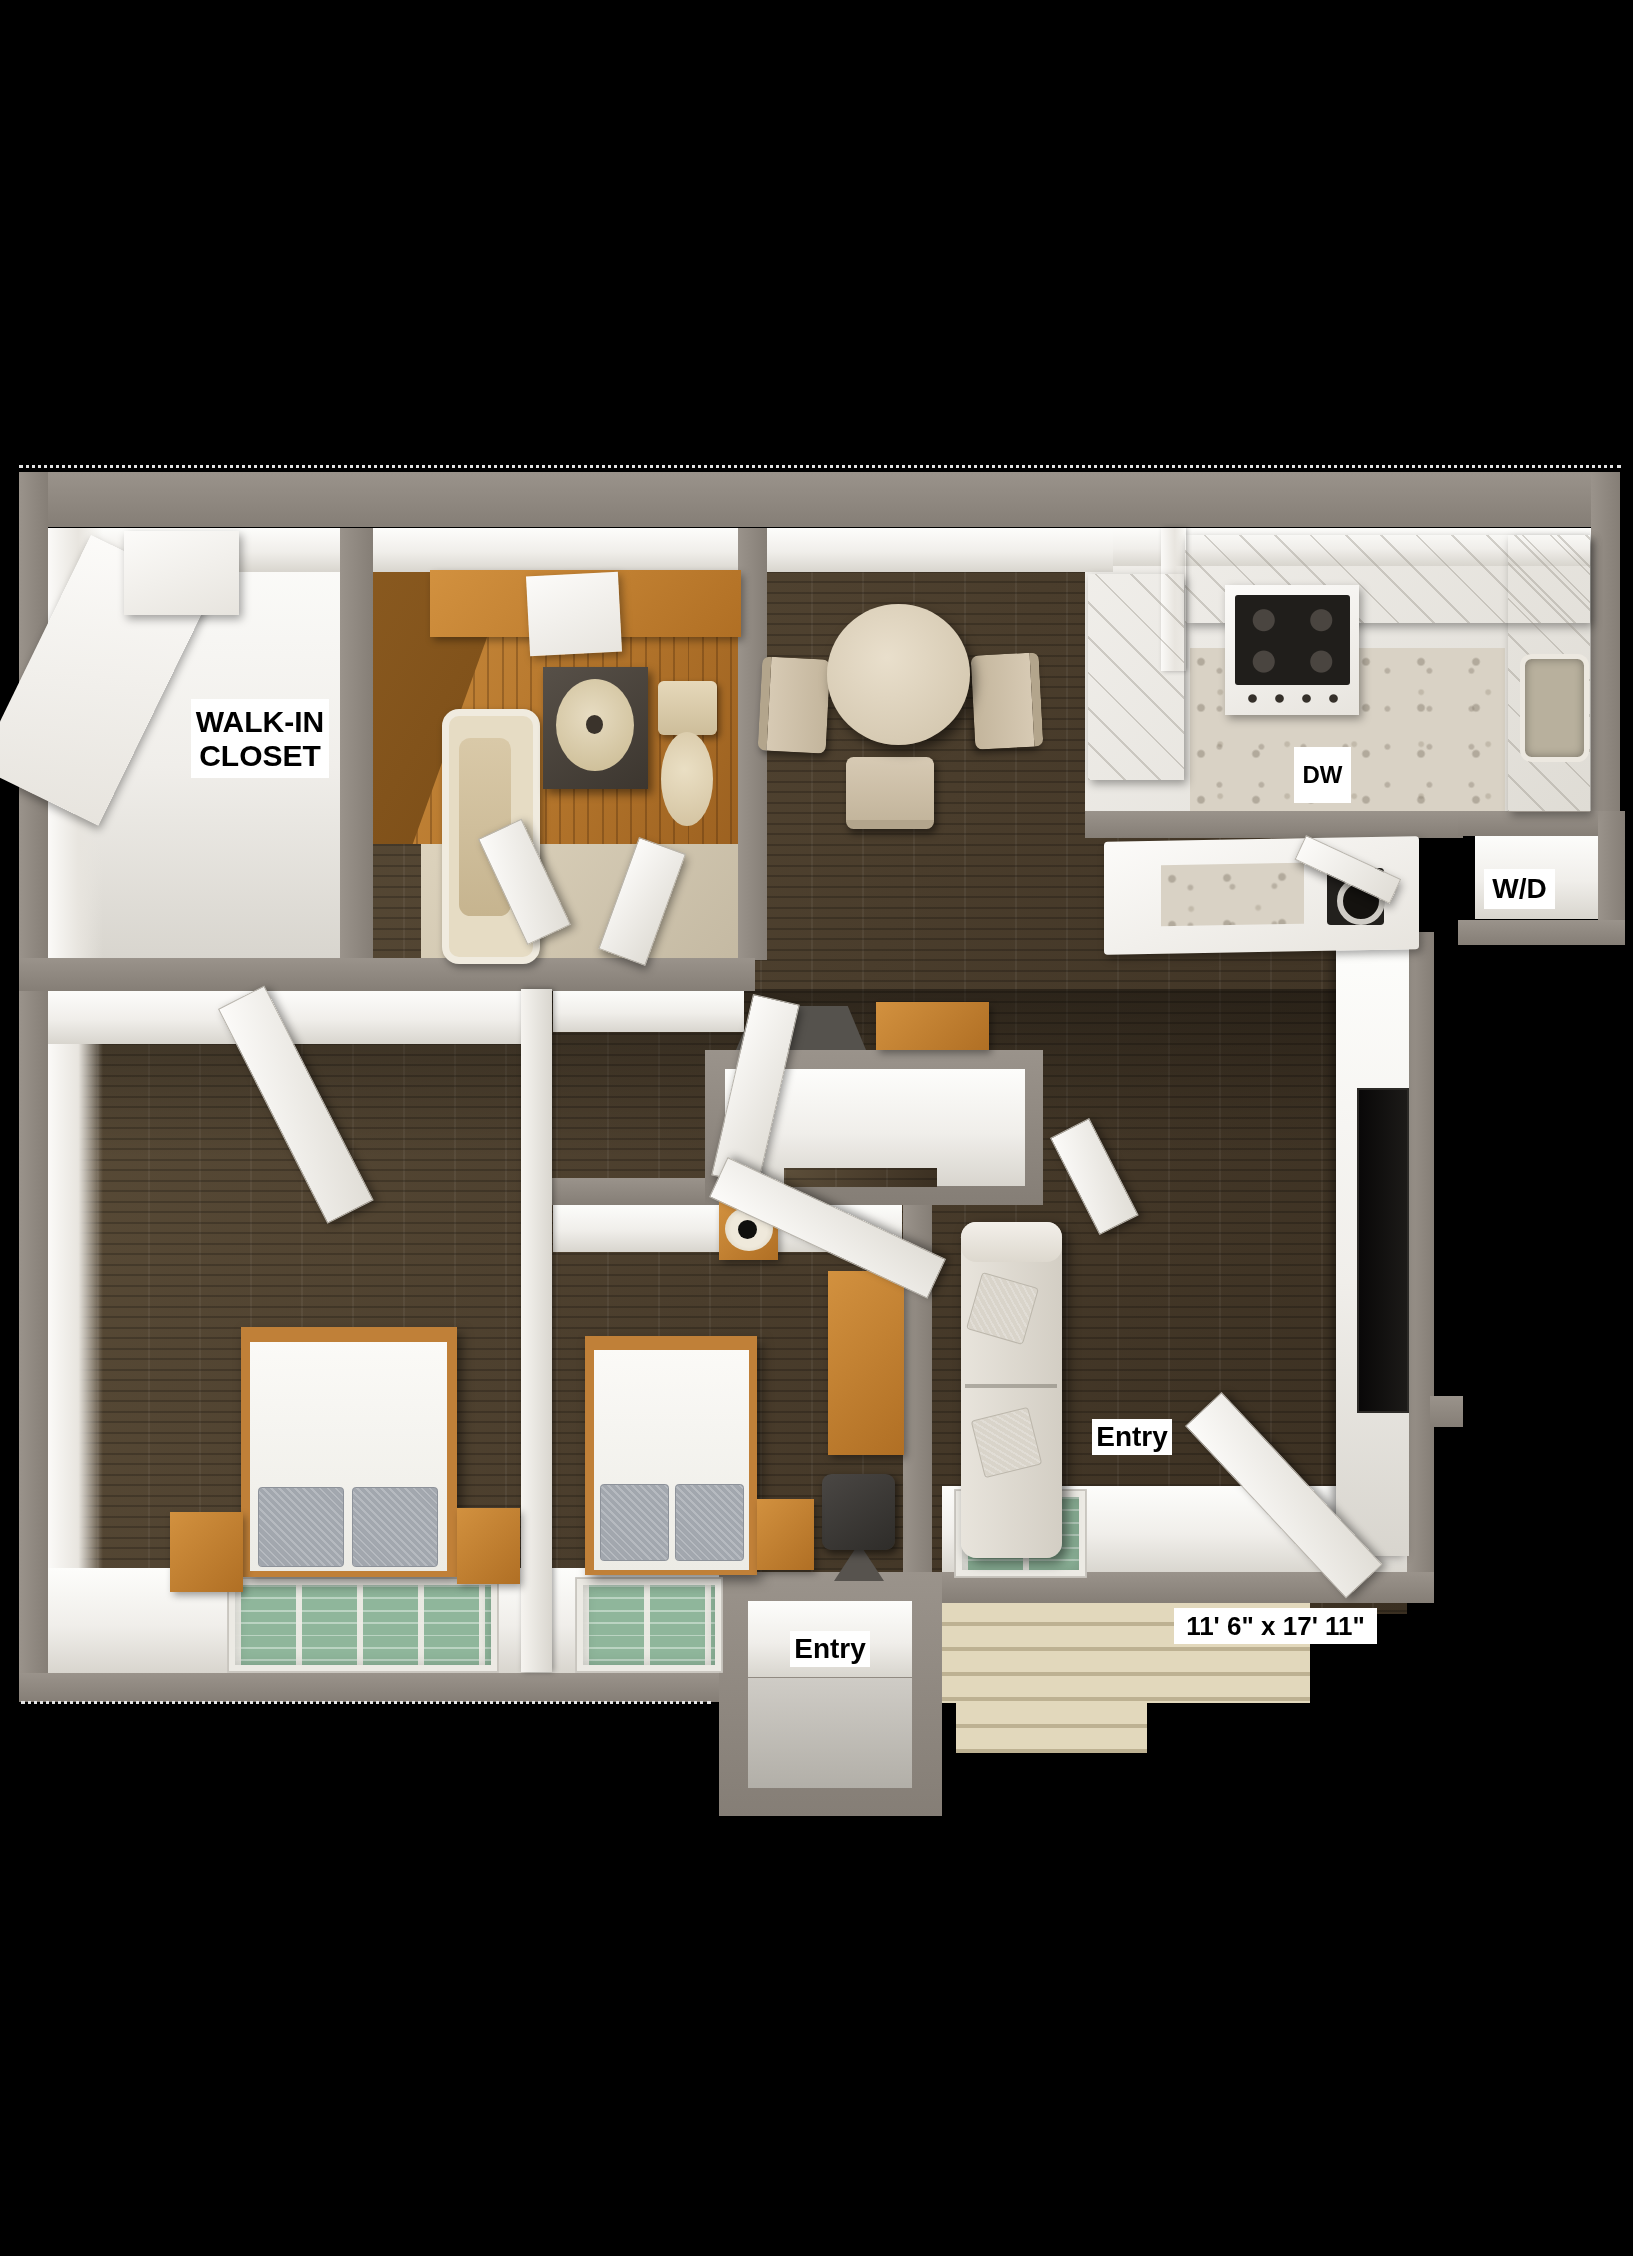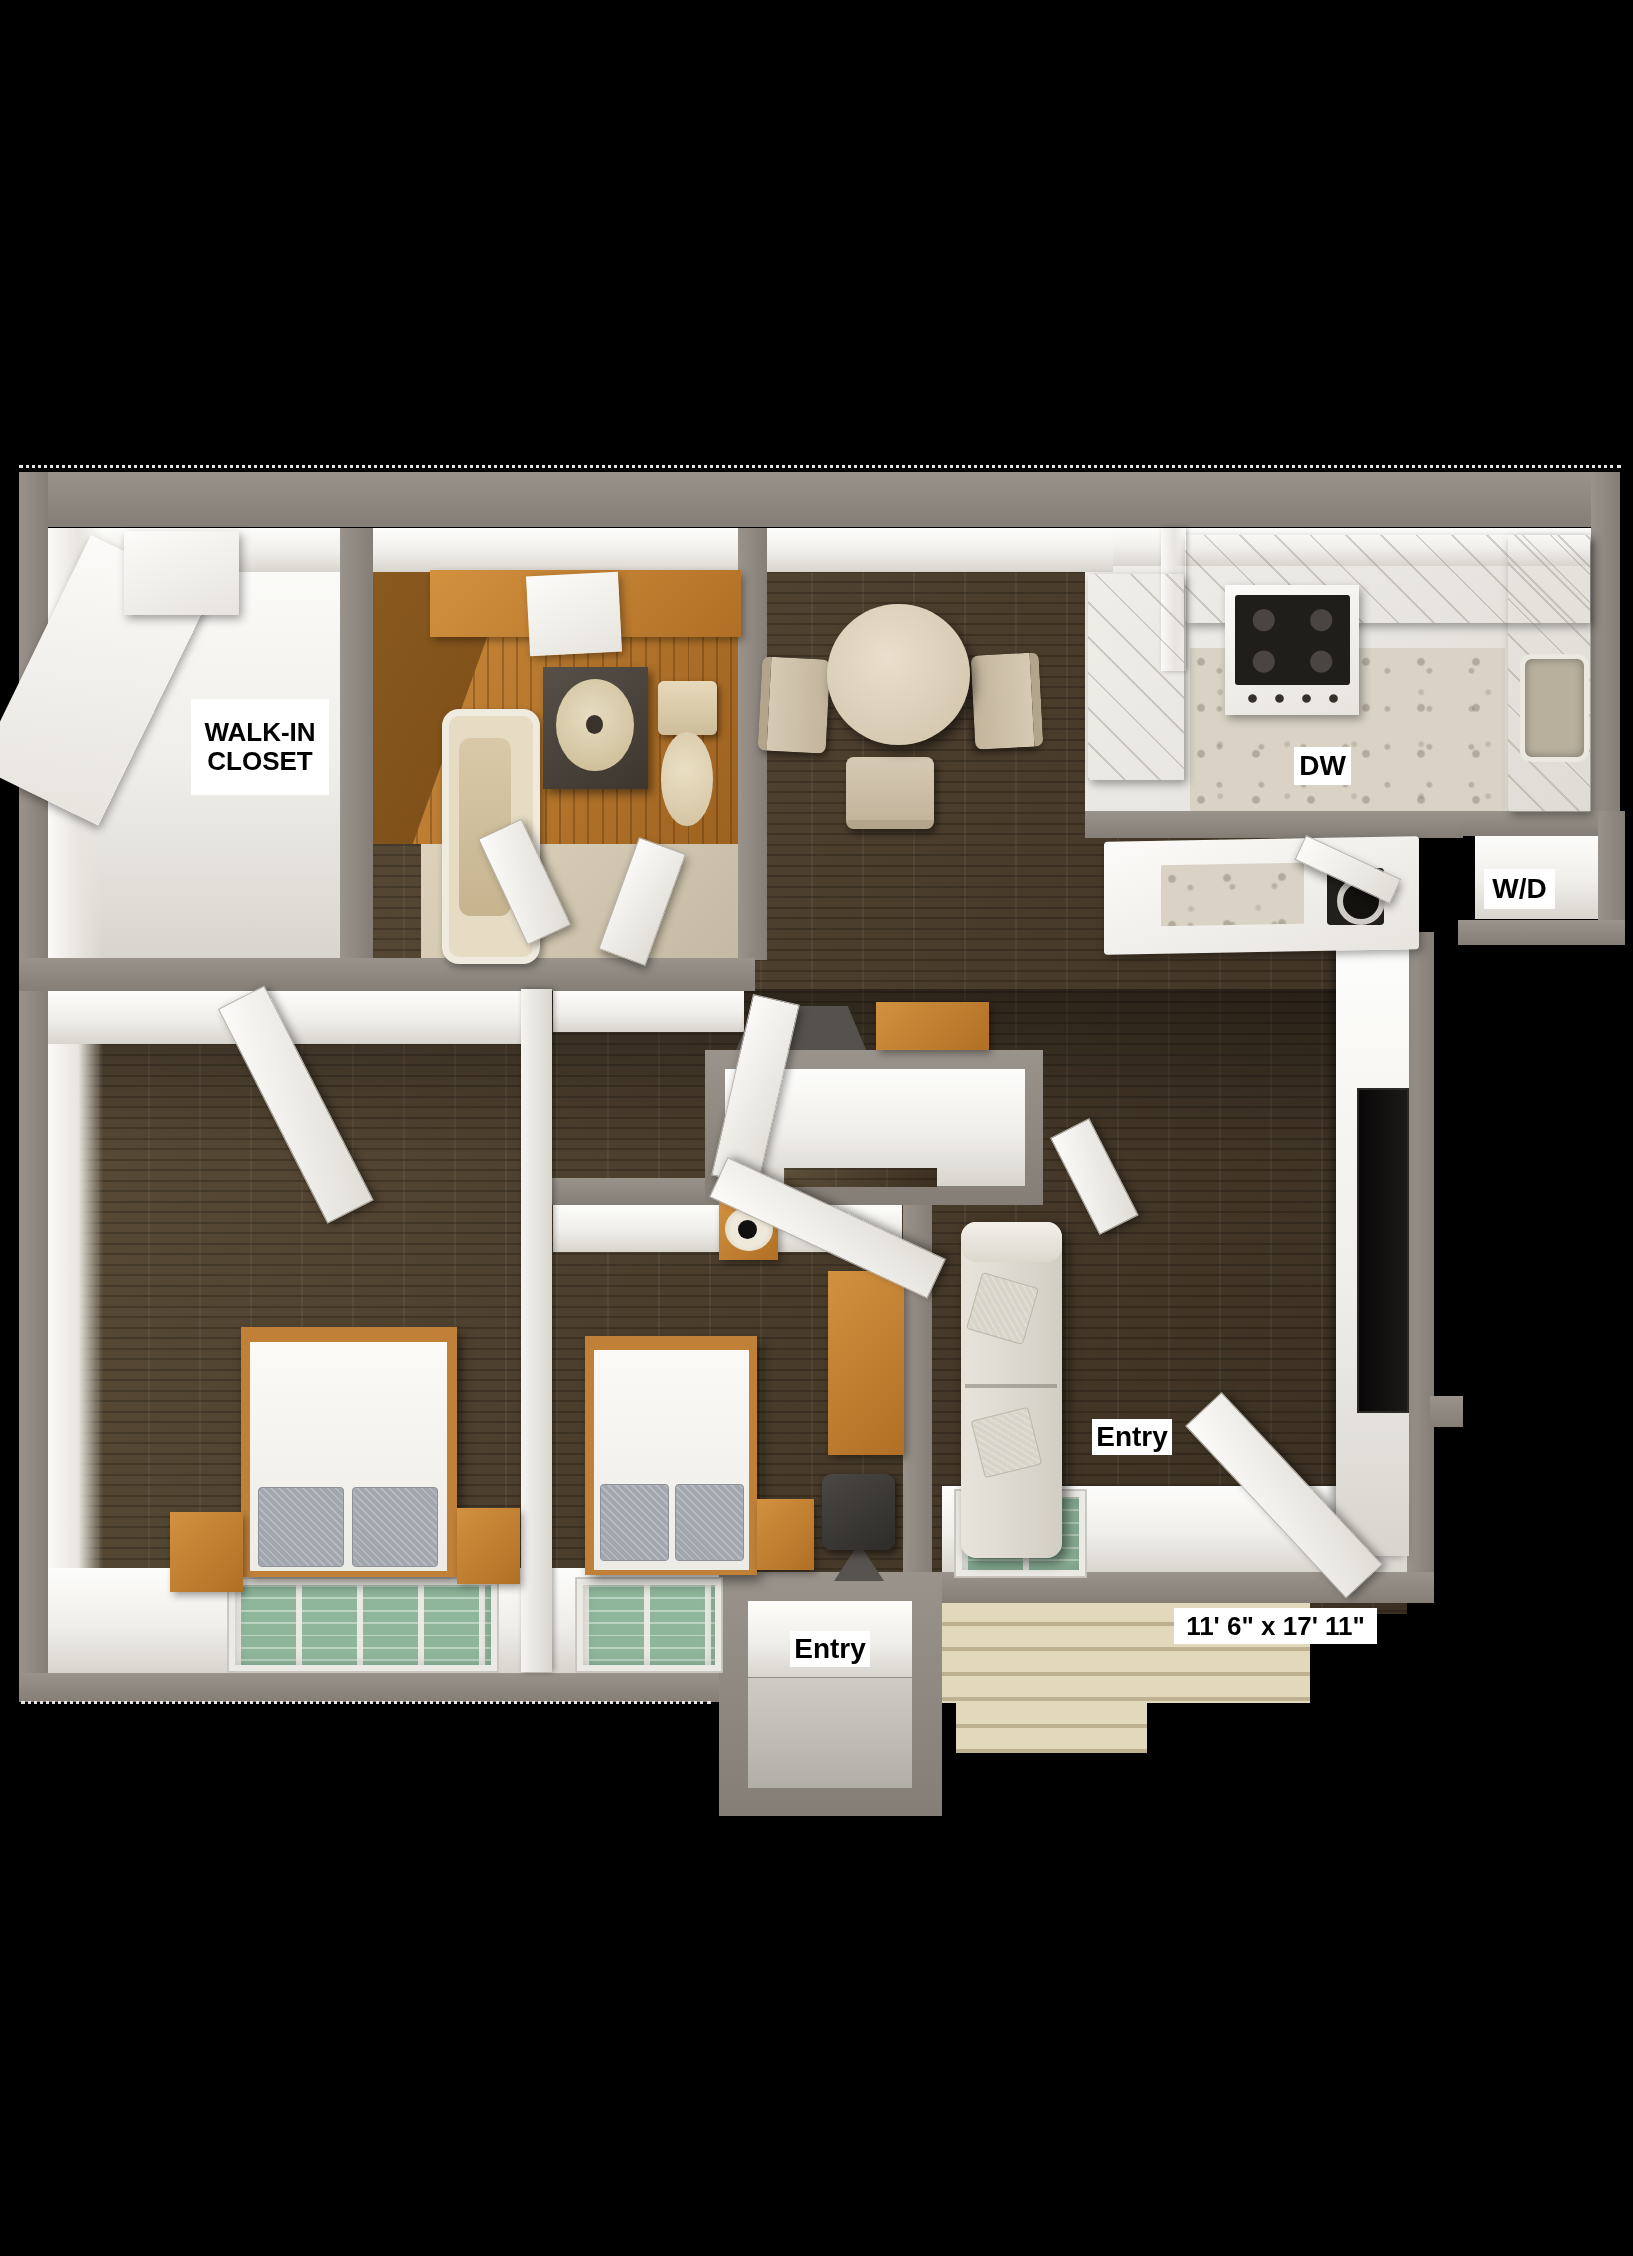--- a/index.html
+++ b/index.html
@@ -198,24 +198,24 @@
 
   <div class="abs door" style="left:218px;top:1009px;width:50px;height:239px;transform:rotate(-27deg);transform-origin:top left;"></div>
   <div class="abs door" style="left:478px;top:839px;width:46px;height:115px;transform:rotate(-25deg);transform-origin:top left;"></div>
   <div class="abs door" style="left:639px;top:837px;width:48px;height:117px;transform:rotate(20deg);transform-origin:top left;"></div>
   <div class="abs door" style="left:753px;top:994px;width:46px;height:184px;transform:rotate(13deg);transform-origin:top left;"></div>
   <div class="abs door" style="left:709px;top:1197px;width:42px;height:239px;transform:rotate(-65deg);transform-origin:top left;"></div>
   <div class="abs door" style="left:1050px;top:1138px;width:42px;height:107px;transform:rotate(-27deg);transform-origin:top left;"></div>
   <div class="abs door" style="left:1306px;top:835px;width:103px;height:25px;transform:rotate(25deg);transform-origin:top left;"></div>
   <div class="abs door" style="left:1185px;top:1426px;width:48px;height:234px;transform:rotate(-43deg);transform-origin:top left;"></div>
 
-  <div class="abs chip" style="left:191px;top:699px;width:138px;height:96px;font-size:26px;line-height:1.12;flex-direction:column;">
+  <div class="abs chip" style="left:191px;top:699px;width:138px;height:79px;font-size:30px;line-height:1.12;flex-direction:column;">
     <span>WALK-IN</span>
     <span>CLOSET</span>
   </div>
-  <div class="abs chip" style="left:1294px;top:747px;width:57px;height:38px;font-size:28px;">DW</div>
+  <div class="abs chip" style="left:1294px;top:747px;width:57px;height:56px;font-size:24px;">DW</div>
   <div class="abs chip" style="left:1484px;top:869px;width:71px;height:40px;font-size:28px;">W/D</div>
   <div class="abs chip" style="left:1092px;top:1419px;width:80px;height:36px;font-size:28px;">Entry</div>
   <div class="abs chip" style="left:790px;top:1631px;width:80px;height:36px;font-size:28px;">Entry</div>
   <div class="abs chip" style="left:1174px;top:1608px;width:203px;height:36px;font-size:26px;">11' 6" x 17' 11"</div>
 
 </div>
 
 
 </body></html>

